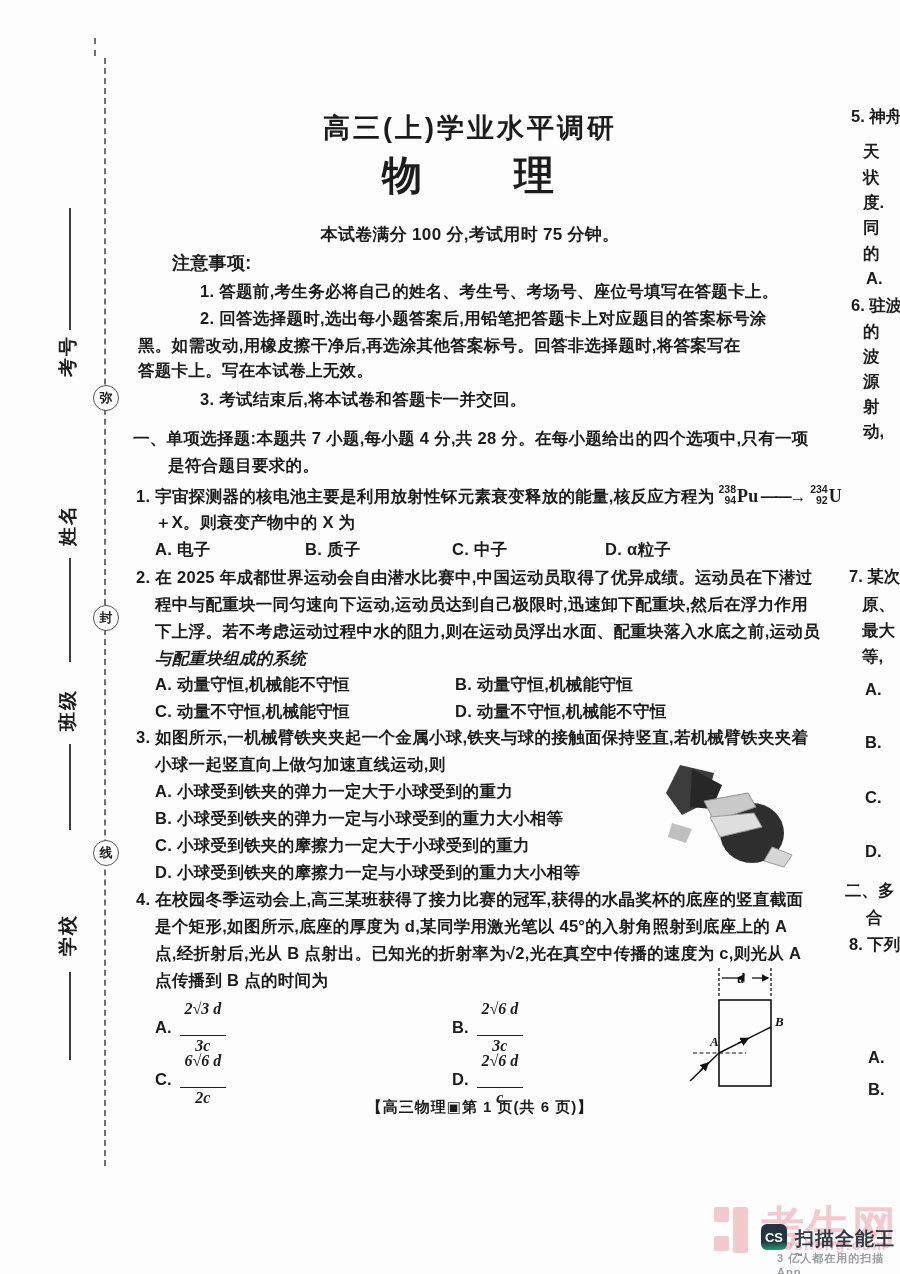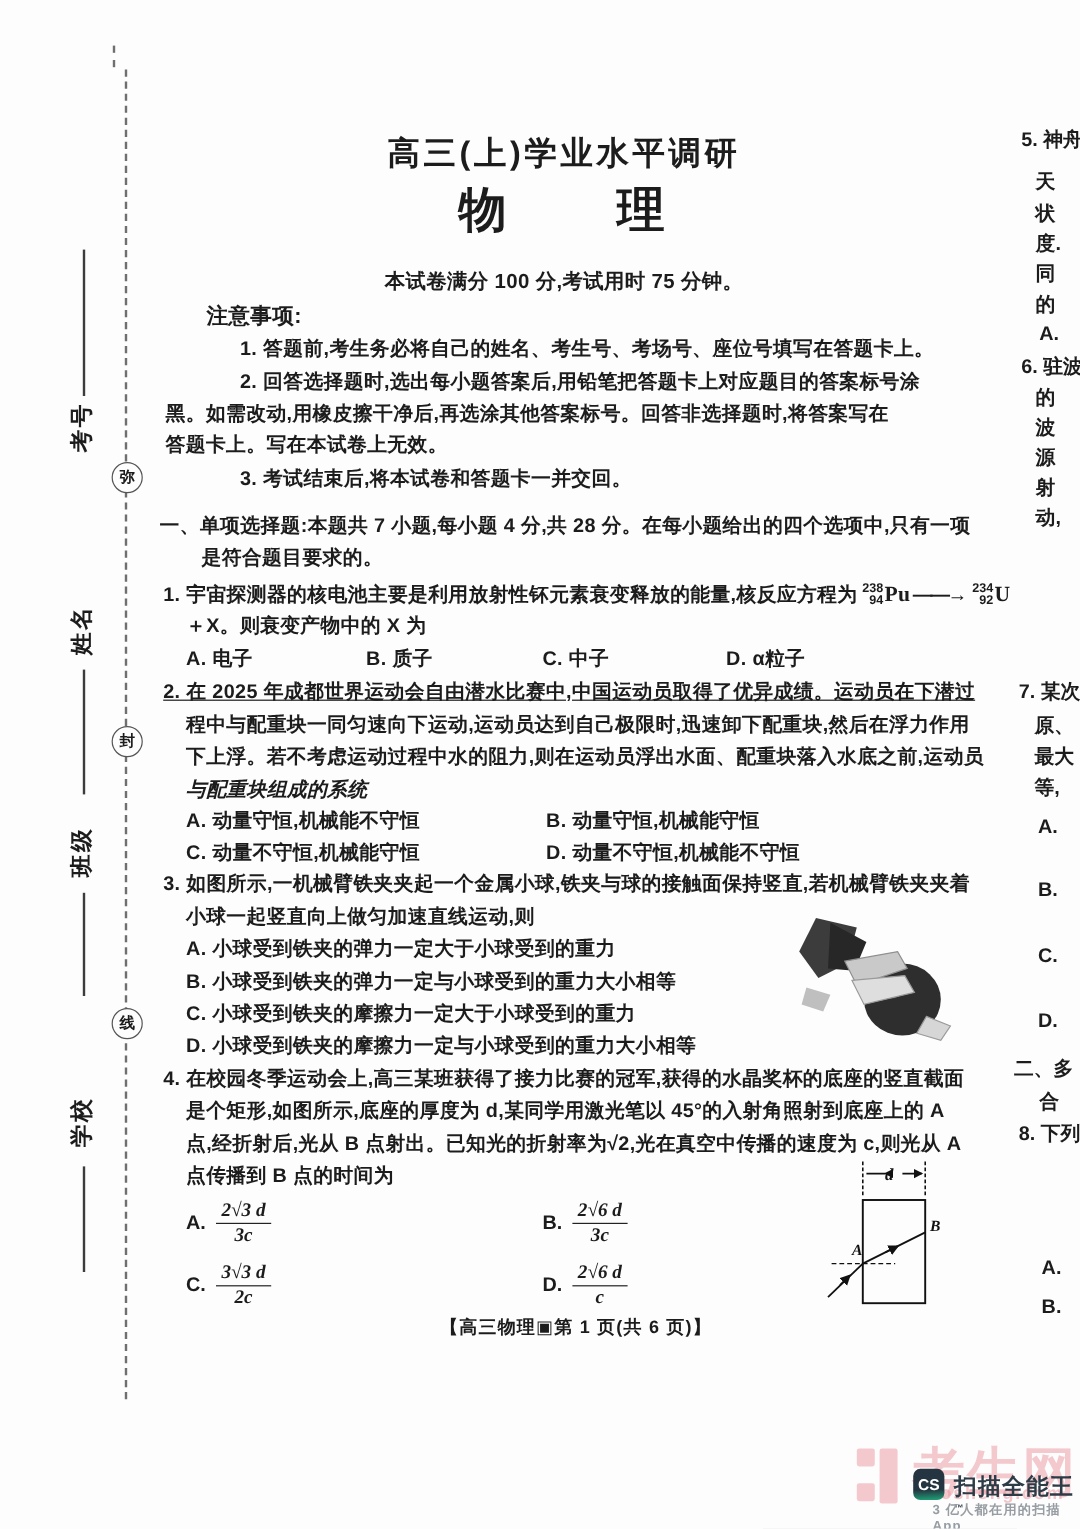--- a/index.html
+++ b/index.html
@@ -13,21 +13,21 @@
   .title2{left:130px;top:150px;width:680px;font-size:40px;font-weight:700;letter-spacing:4px;}
   .examinfo{left:130px;top:224px;width:680px;font-size:17px;font-weight:600;}
   
   .nuc{display:inline-block;vertical-align:-2px;line-height:1;text-align:right;margin:0 1px 0 4px;}
   .nuc span{display:block;font-size:10.5px;font-weight:700;letter-spacing:0;}
   .sym{font-family:"Liberation Serif",serif;font-size:18px;font-weight:600;}
   .arrow{display:inline-block;margin:0 2px;font-weight:600;letter-spacing:-2px;}
   
   .opt4{position:absolute;display:flex;align-items:center;gap:8px;font-size:16.5px;font-weight:600;}
   .frac{display:inline-block;text-align:center;font-family:"Liberation Serif",serif;font-style:italic;font-size:16px;font-weight:600;line-height:1.1;}
-  .frac .num{display:block;border-bottom:1.6px solid #222;padding:0 5px 1px;}
+  .frac .num{display:block;border-bottom:1.6px solid #222;padding:0 5px 17px;}
   .frac .den{display:block;padding-top:1px;}
   
   .dashline{position:absolute;border-left:2px dashed #6f6f6f;width:0;}
   .solidline{position:absolute;border-left:2px solid #3c3c3c;width:0;}
   .vlabel{position:absolute;width:44px;height:44px;display:flex;align-items:center;justify-content:center;
           transform:rotate(-90deg);font-size:19px;font-weight:700;letter-spacing:2px;white-space:nowrap;}
   .seal{position:absolute;width:24px;height:24px;border:1.5px solid #555;border-radius:50%;background:#fdfdfd;
         display:flex;align-items:center;justify-content:center;font-size:13px;font-weight:700;z-index:3;}
   
   .rfrag{position:absolute;white-space:nowrap;font-size:16.5px;font-weight:600;}
@@ -83,21 +83,21 @@
 
   <div class="t" style="left:136px;top:484px;">
     <span>1. 宇宙探测器的核电池主要是利用放射性钚元素衰变释放的能量,核反应方程为</span><span class="nuc"><span>238</span><span>94</span></span><span class="sym">Pu</span><span class="arrow">——→</span><span class="nuc"><span>234</span><span>92</span></span><span class="sym">U</span>
   </div>
   <div class="t" style="left:155px;top:512px;">＋X。则衰变产物中的 X 为</div>
   <div class="t" style="left:155px;top:539px;">A. 电子</div>
   <div class="t" style="left:305px;top:539px;">B. 质子</div>
   <div class="t" style="left:452px;top:539px;">C. 中子</div>
   <div class="t" style="left:605px;top:539px;">D. α粒子</div>
 
-  <div class="t" style="left:136px;top:567px;text-decoration:underline;">2. 在 2025 年成都世界运动会自由潜水比赛中,中国运动员取得了优异成绩。运动员在下潜过</div>
+  <div class="t" style="left:136px;top:567px;">2. 在 2025 年成都世界运动会自由潜水比赛中,中国运动员取得了优异成绩。运动员在下潜过</div>
   <div class="t" style="left:155px;top:594px;">程中与配重块一同匀速向下运动,运动员达到自己极限时,迅速卸下配重块,然后在浮力作用</div>
   <div class="t" style="left:155px;top:621px;">下上浮。若不考虑运动过程中水的阻力,则在运动员浮出水面、配重块落入水底之前,运动员</div>
   <div class="t" style="left:155px;top:648px;font-style:italic;">与配重块组成的系统</div>
   <div class="t" style="left:155px;top:674px;">A. 动量守恒,机械能不守恒</div>
   <div class="t" style="left:455px;top:674px;">B. 动量守恒,机械能守恒</div>
   <div class="t" style="left:155px;top:701px;">C. 动量不守恒,机械能守恒</div>
   <div class="t" style="left:455px;top:701px;">D. 动量不守恒,机械能不守恒</div>
 
   <div class="t" style="left:136px;top:727px;">3. 如图所示,一机械臂铁夹夹起一个金属小球,铁夹与球的接触面保持竖直,若机械臂铁夹夹着</div>
   <div class="t" style="left:155px;top:754px;">小球一起竖直向上做匀加速直线运动,则</div>
@@ -132,21 +132,21 @@
   <div class="opt4" style="left:452px;top:1000px;">
     <span>B.</span>
     <span class="frac">
         <span class="num">2√6 d</span>
         <span class="den">3c</span>
       </span>
   </div>
   <div class="opt4" style="left:155px;top:1052px;">
     <span>C.</span>
     <span class="frac">
-        <span class="num">3√3 d</span>
+        <span class="num">6√6 d</span>
         <span class="den">2c</span>
       </span>
   </div>
   <div class="opt4" style="left:452px;top:1052px;">
     <span>D.</span>
     <span class="frac">
         <span class="num">2√6 d</span>
         <span class="den">c</span>
       </span>
   </div>

